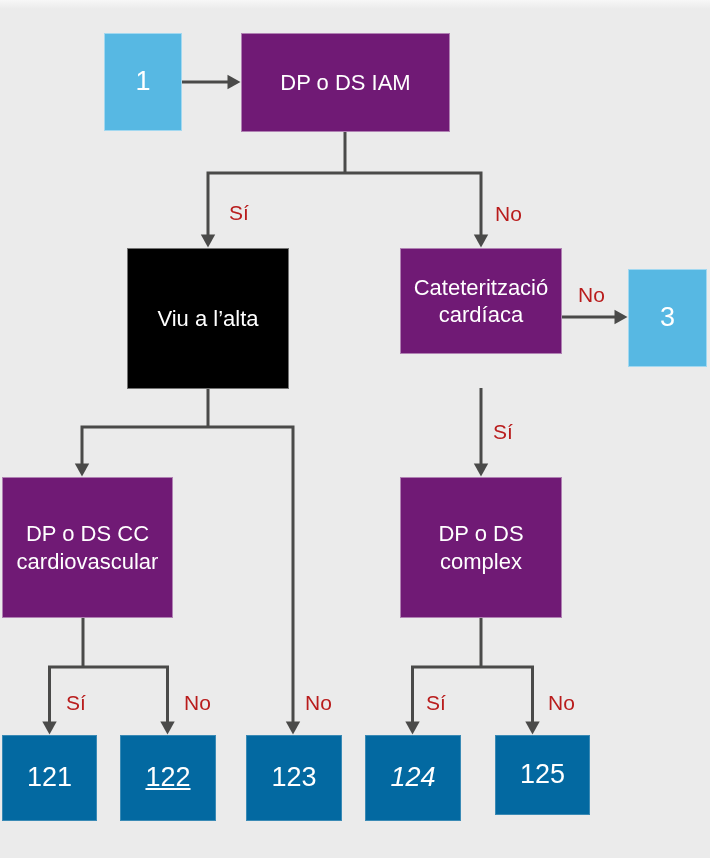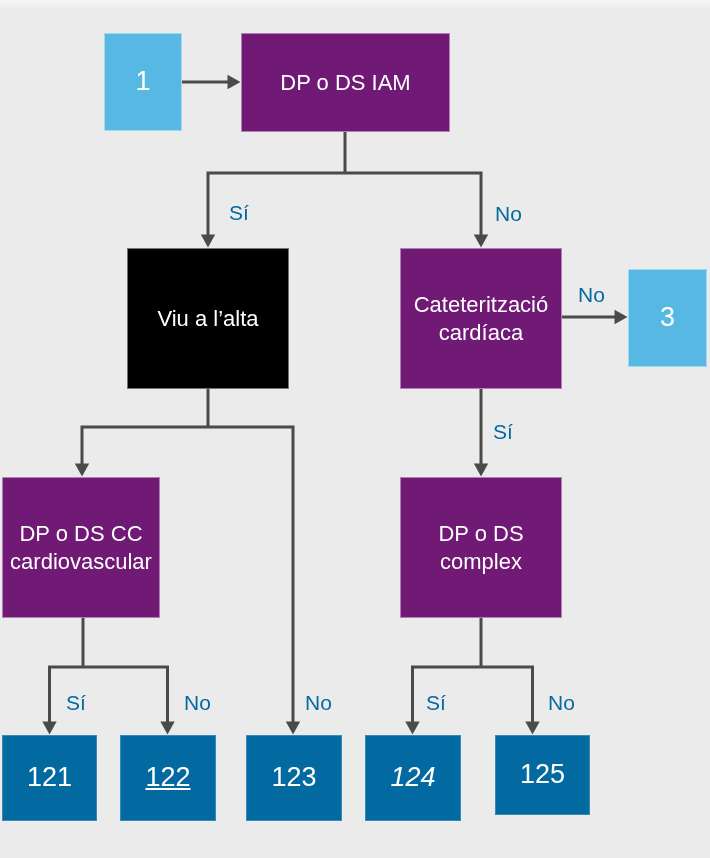--- a/index.html
+++ b/index.html
@@ -45,33 +45,33 @@
   .node.num { font-size: 27px; }
   .c-light  { background: #57b8e3; }
   .c-medium { background: #000000; }
   .c-dark   { background: #701a75; }
   .c-gray   { background: #0369a1; border-color: rgba(255,255,255,0.22); }
 
   
   .n-start   { left: 104px; top:  33px; width:  78px; height:  98px; }
   .n-iam     { left: 241px; top:  33px; width: 209px; height:  99px; }
   .n-viu     { left: 127px; top: 248px; width: 162px; height: 141px; }
-  .n-cat     { left: 400px; top: 248px; width: 162px; height: 141px; }
+  .n-cat     { left: 400px; top: 248px; width: 162px; height: 106px; }
   .n-exit3   { left: 628px; top: 269px; width:  79px; height:  98px; }
-  .n-cc      { left:   2px; top: 477px; width: 158px; height: 141px; }
+  .n-cc      { left:   2px; top: 477px; width: 171px; height: 141px; }
   .n-complex { left: 400px; top: 477px; width: 162px; height: 141px; }
   .n-121     { left:   2px; top: 735px; width:  95px; height:  86px; }
   .n-122     { left: 120px; top: 735px; width:  96px; height:  86px; text-decoration: underline; }
   .n-123     { left: 246px; top: 735px; width:  96px; height:  86px; text-align: right; }
   .n-124     { left: 365px; top: 735px; width:  96px; height:  86px; font-style: italic; }
   .n-125     { left: 495px; top: 735px; width:  95px; height:  80px; }
 
   .edge-label {
     position: absolute;
-    color: #0369a1;
+    color: #b91c1c;
     font-size: 21px;
     line-height: 1;
     white-space: nowrap;
   }
   .el-iam-si { left: 229px; top: 202px; }
   .el-iam-no { left: 495px; top: 203px; }
   .el-cat-no { left: 578px; top: 284px; }
   .el-cat-si { left: 493px; top: 421px; }
   .el-viu-no { left: 305px; top: 692px; }
   .el-cc-si  { left:  66px; top: 692px; }

